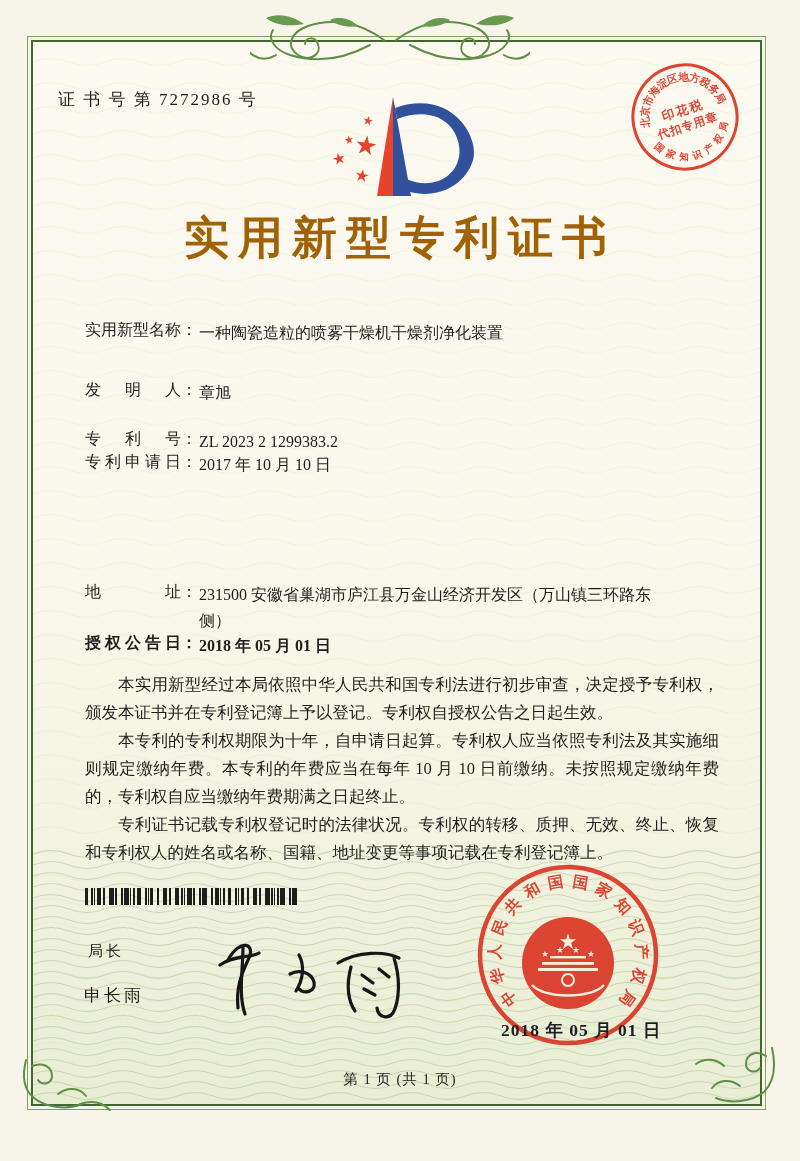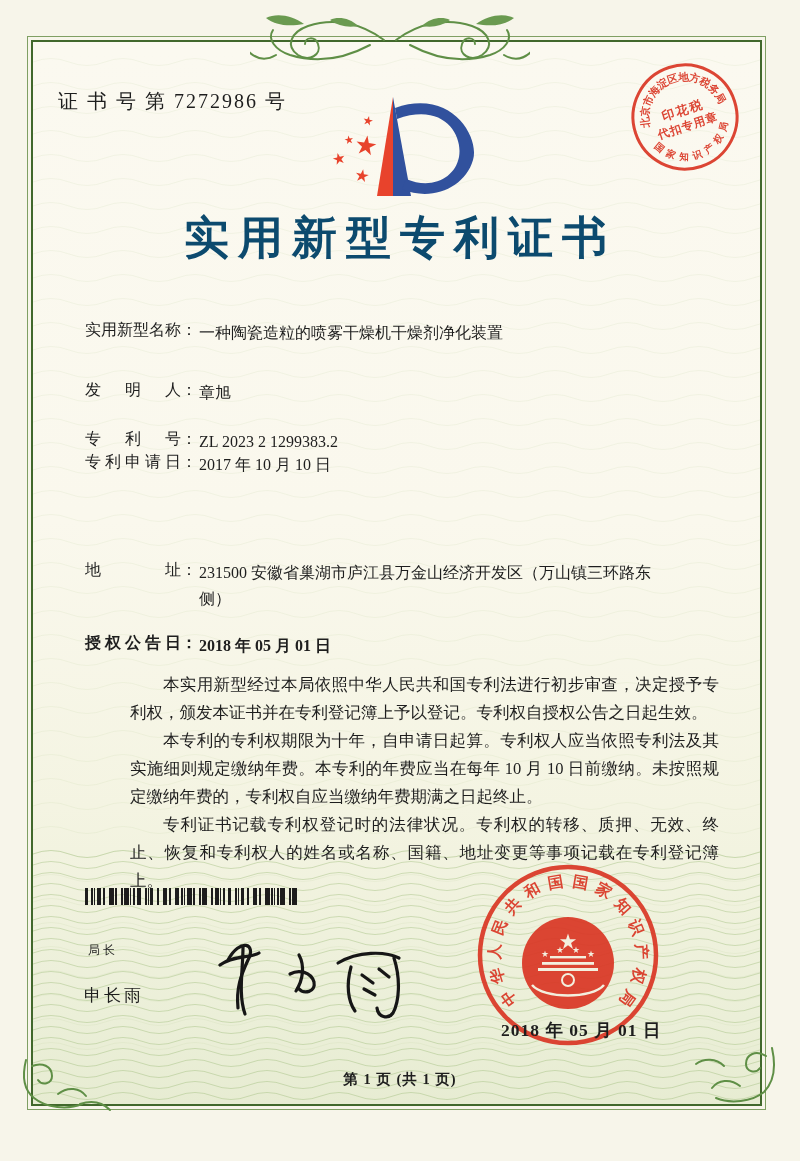--- a/index.html
+++ b/index.html
@@ -11,52 +11,52 @@
   
   .frame-outer { position:absolute; left:27px; top:36px; right:34px; bottom:51px;
                  border:1px solid #7f9f63; }
   .frame-inner { position:absolute; left:31px; top:40px; right:38px; bottom:55px;
                  border:2px solid #41682c; }
   .inner-bg { position:absolute; left:33px; top:42px; width:727px; height:1062px;
               background:linear-gradient(180deg,#fbf9f0 0%,#faf8ed 45%,#f4f4e2 72%,#ebefd8 92%,#e7ecd2 100%); }
   .waves { position:absolute; left:33px; top:42px; }
   #wv { fill:none; stroke:#9cbb78; stroke-width:1; }
 
-  .cert-no { left:58px; top:88px; font-size:20px; letter-spacing:2px; }
+  .cert-no { left:58px; top:88px; font-size:17px; letter-spacing:2px; }
 
   .title { left:0; right:0; top:208px; text-align:center; font-size:45px; font-weight:bold;
-           letter-spacing:9px; color:#0c4a6e; }
+           letter-spacing:9px; color:#a16207; }
 
   .row { position:absolute; left:85px; width:640px; font-size:16px; }
   .r-name   { top:320px; }
   .r-inv    { top:380px; }
   .r-pno    { top:429px; }
   .r-fdate  { top:452px; }
   .r-holder { top:528px; }
-  .r-addr   { top:560px; }
+  .r-addr   { top:582px; }
   .r-grant  { top:633px;font-weight:bold; }
   .flabel { display:inline-block; width:6em; text-align:justify; text-align-last:justify; vertical-align:top; }
   .colon { display:inline-block; vertical-align:top; }
   .fval { display:inline-block; vertical-align:top; padding-left:2px; line-height:26px; }
   .fval-addr { width:482px; }
   .cell2 { position:absolute; left:370px; top:0; white-space:nowrap; }
 
   .paras { position:absolute; left:85px; top:671px; width:634px; font-size:16.5px; }
-  .paras p { text-indent:2em; line-height:28px; text-align:justify;margin-left:45px; }
+  .paras p { text-indent:2em; line-height:28px; text-align:justify; }
 
   .barcode { position:absolute; left:85px; top:888px; width:216px; height:17px;
     background-image:
       repeating-linear-gradient(90deg,#1d1d1d 0 2px,transparent 2px 6px),
       repeating-linear-gradient(90deg,#1d1d1d 0 1px,transparent 1px 9px),
       repeating-linear-gradient(90deg,#1d1d1d 0 3px,transparent 3px 13px); }
 
-  .director-label { left:88px; top:942px; font-size:12px; letter-spacing:3px; }
+  .director-label { left:88px; top:942px; font-size:15px; letter-spacing:3px; }
   .director-name  { left:84px; top:984px; font-size:17px; letter-spacing:3px; }
   .seal-date { left:501px; top:1018px; font-size:17.5px; letter-spacing:1px; z-index:6; font-weight:bold; }
-  .footer { left:0; right:0; top:1070px; text-align:center; font-size:14.5px; letter-spacing:1px;font-weight:bold; }
+  .footer { left:0; right:0; top:1070px; text-align:center; font-size:14.5px; letter-spacing:1px; }
 
   svg text { font-family:"Liberation Serif","DejaVu Serif",serif; }
   .seal-svg { opacity:0.93; }
   .orn path, .orn-c path { fill:none; stroke:#5f8f46; stroke-width:2; stroke-linecap:round; }
   .orn .leaf, .orn-c .leaf { fill:#6a9a50; stroke:none; }
   .mirror { transform:scaleX(-1); }
 </style>
 </head>
 <body>
 

